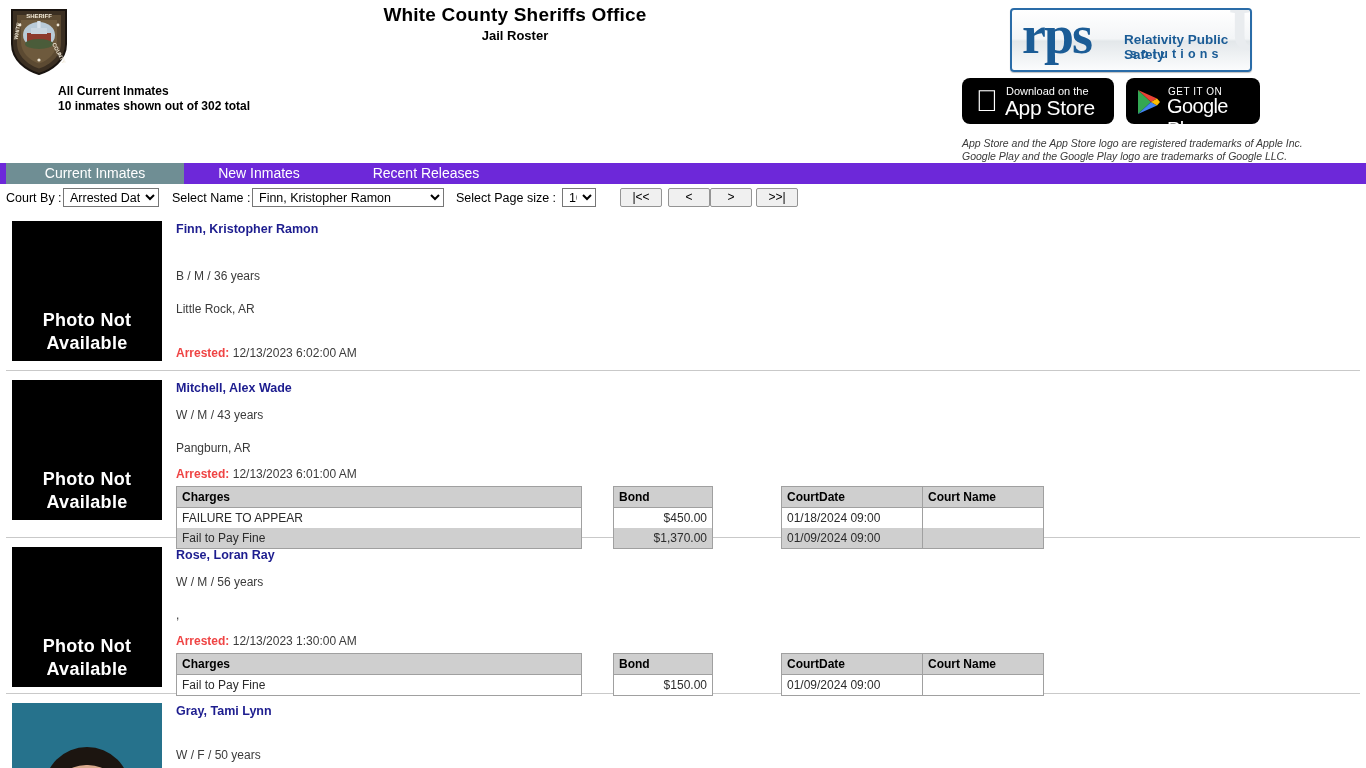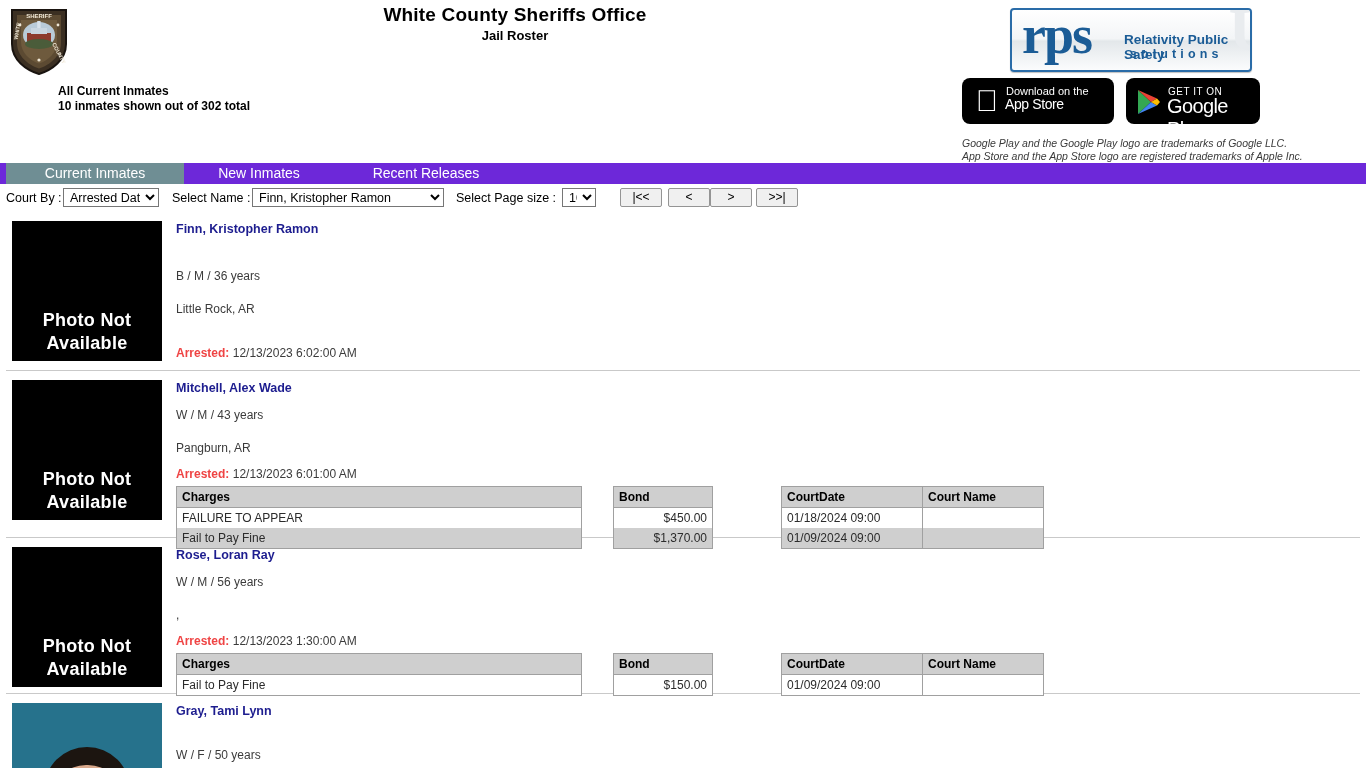--- a/index.html
+++ b/index.html
@@ -70,21 +70,21 @@
   .store-apple { left: 962px; top: 78px; width: 152px; }
   .store-google { left: 1126px; top: 78px; width: 134px; }
   .apple-glyph {
     position: absolute; left: 12px; top: 8px; width: 26px; height: 30px;
     color: #fff; font-size: 30px; line-height: 30px; text-align: center;
   }
   .gp-glyph { position: absolute; left: 10px; top: 11px; width: 24px; height: 26px; }
   .store-l1 { position: absolute; font-size: 9.5px; color:#fff; }
   .store-l2 { position: absolute; color:#fff; font-weight: 500; }
   .apple-l1 { left: 44px; top: 7px; font-size: 11px; }
-  .apple-l2 { left: 43px; top: 18px; font-size: 14px; letter-spacing: -0.4px; }
+  .apple-l2 { left: 43px; top: 18px; font-size: 21px; letter-spacing: -0.4px; }
   .gp-l1 { left: 42px; top: 8px; font-size: 10px; letter-spacing: .5px; }
   .gp-l2 { left: 41px; top: 17px; font-size: 20px; letter-spacing: -0.6px; }
 
   .tm-text {
     position: absolute; left: 962px; top: 137px; width: 400px;
     font-size: 10.5px; font-style: italic; color: #3a3a3a; line-height: 12.5px;
   }
 
   
   .tabbar {
@@ -243,22 +243,22 @@
         <path d="M2 1 L15 13 L2 25 Z" fill="#34a853"></path>
         <path d="M2 1 L15 13 L21 9.5 Z" fill="#ea4335"></path>
         <path d="M2 25 L15 13 L21 16.5 Z" fill="#4285f4"></path>
         <path d="M21 9.5 L24 13 L21 16.5 L15 13 Z" fill="#fbbc04"></path>
       </svg>
       <div class="store-l1 gp-l1">GET IT ON</div>
       <div class="store-l2 gp-l2">Google Play</div>
     </div>
 
     <div class="tm-text">
+      <div>App Store and the App Store logo are registered trademarks of Apple Inc.</div>
       <div>Google Play and the Google Play logo are trademarks of Google LLC.</div>
-      <div>App Store and the App Store logo are registered trademarks of Apple Inc.</div>
     </div>
   </div>
 
   <div class="tabbar">
     <div class="tab tab1 tab-active">Current Inmates</div>
     <div class="tab tab2">New Inmates</div>
     <div class="tab tab3">Recent Releases</div>
   </div>
 
   <div class="controls">

